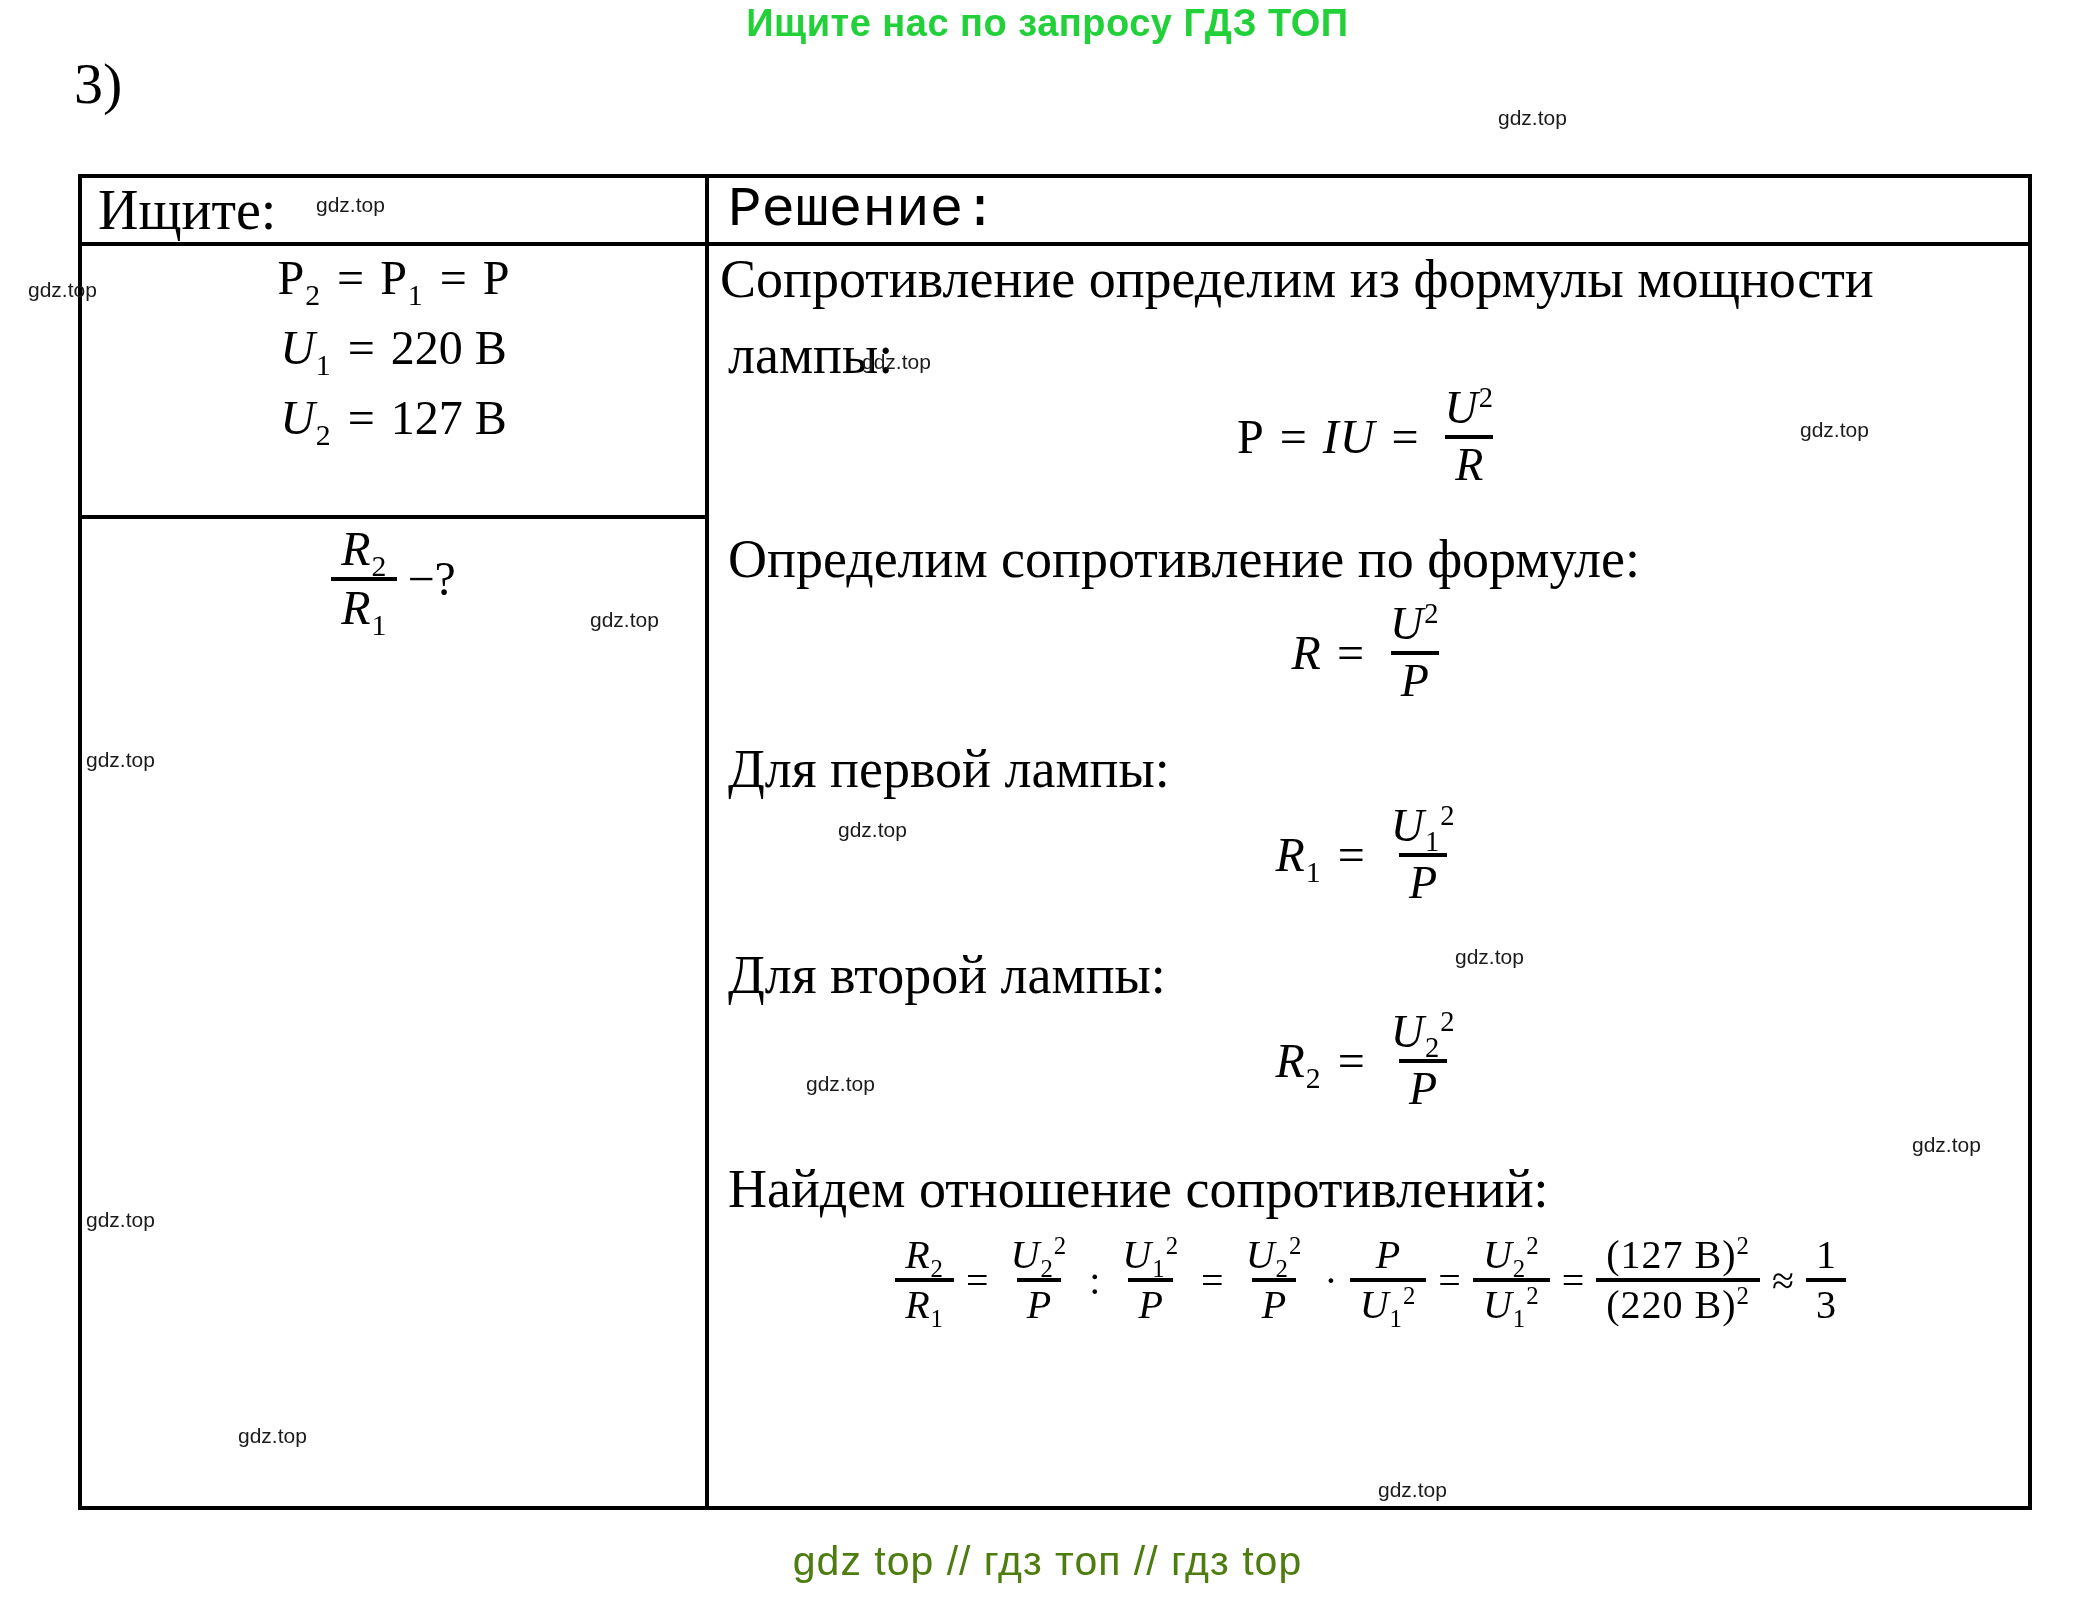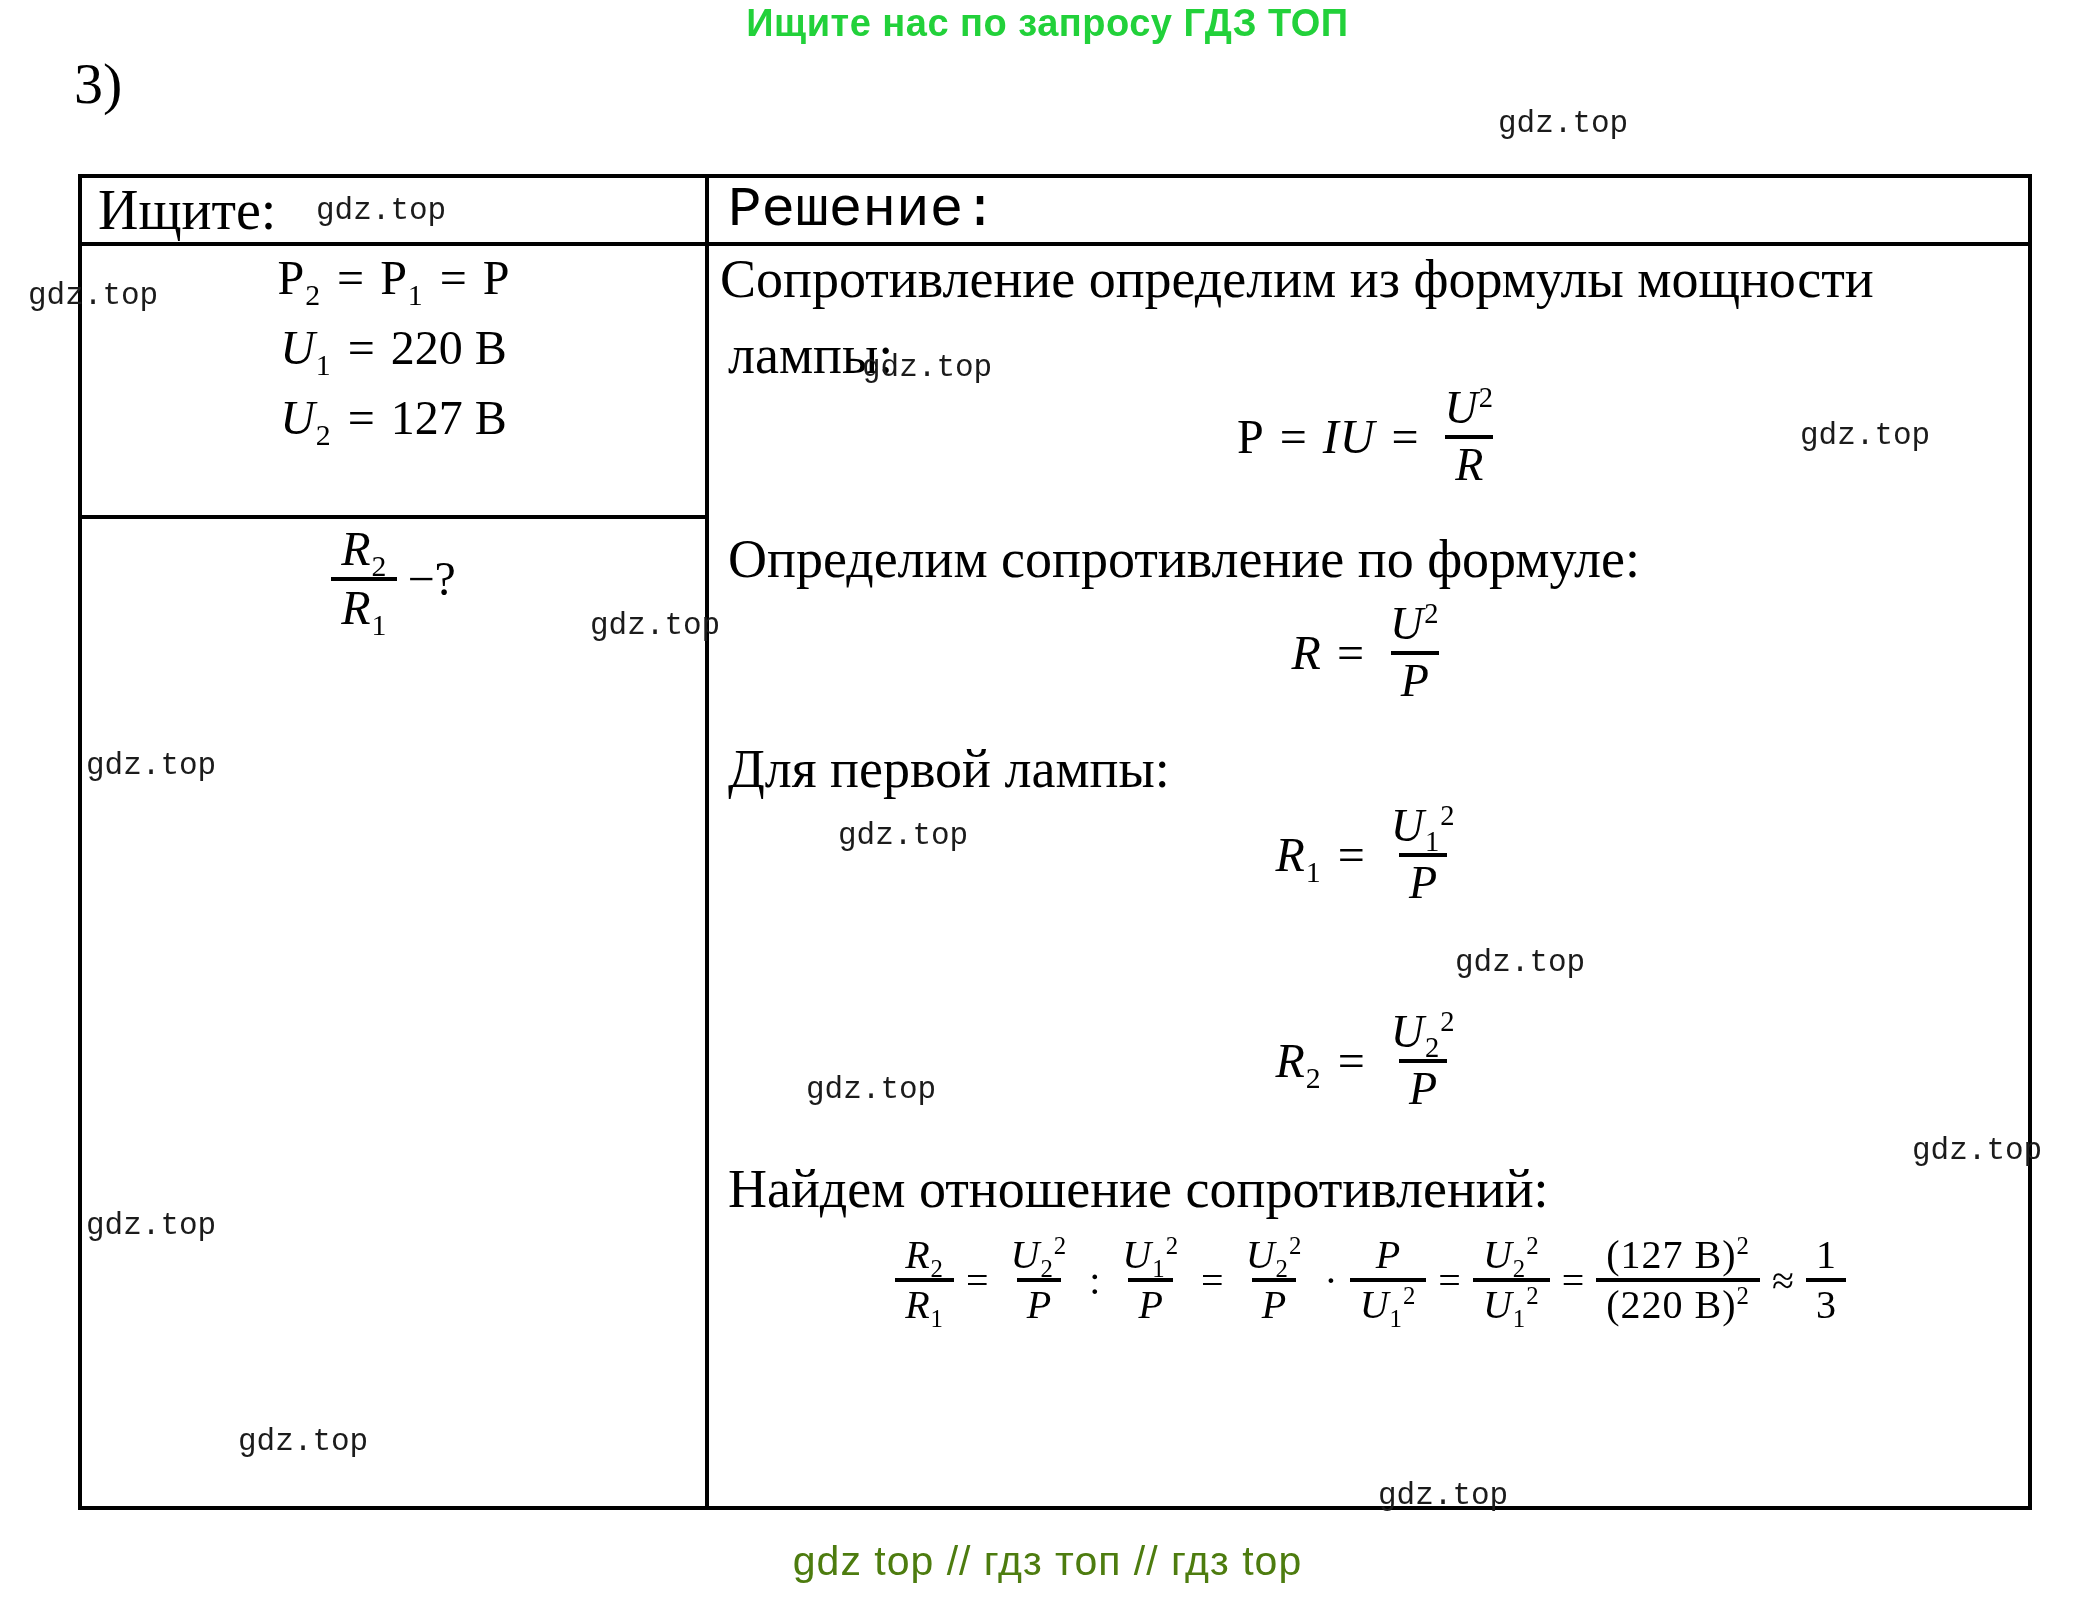--- a/index.html
+++ b/index.html
@@ -5,21 +5,21 @@
   html,body{margin:0;padding:0;background:#ffffff;}
   .page{position:relative;width:2095px;height:1598px;background:#ffffff;overflow:hidden;
         font-family:"Liberation Serif",serif;color:#000;}
   
   .promo{position:absolute;top:2px;left:0;width:100%;text-align:center;
          font-family:"Liberation Sans",sans-serif;font-size:38px;font-weight:600;letter-spacing:0.5px;}
   .footer{position:absolute;top:1538px;left:0;width:100%;text-align:center;
           font-family:"Liberation Sans",sans-serif;font-size:41px;font-weight:500;letter-spacing:1px;}
   .problem-number{position:absolute;left:74px;top:50px;font-size:58px;}
   
-  .wm{position:absolute;font-family:Liberation Mono, monospace;font-size:31px;color:#1b1b1b;white-space:nowrap;}
+  .wm{position:absolute;font-family:Liberation Sans, sans-serif;font-size:21px;color:#1b1b1b;white-space:nowrap;}
   
   .line{position:absolute;background:#000;}
   .outer{position:absolute;left:78px;top:174px;width:1954px;height:1336px;
          border:4px solid #000;box-sizing:border-box;}
   
   .cell-header{position:absolute;font-size:56px;line-height:1.0;}
   
   .para{position:absolute;font-size:54px;line-height:1.0;white-space:nowrap;}
   
   .mblock{position:absolute;display:flex;justify-content:center;align-items:center;}
@@ -119,20 +119,21 @@
     <span class="mrow">
       <span class="tight"><span class="v">R</span><sub>1</sub></span>
       <span>=</span>
       <span class="frac" style="font-size:46px;">
         <span class="num tight"><span class="v">U</span><sub>1</sub><sup>2</sup></span>
         <span class="den"><span class="v">P</span></span>
       </span>
     </span>
   </div>
 
+  <div class="para" style="left:728px;top:948px;">Для второй лампы:</div>
 
   <div class="mblock" style="left:709px;top:1006px;width:1323px;">
     <span class="mrow">
       <span class="tight"><span class="v">R</span><sub>2</sub></span>
       <span>=</span>
       <span class="frac" style="font-size:46px;">
         <span class="num tight"><span class="v">U</span><sub>2</sub><sup>2</sup></span>
         <span class="den"><span class="v">P</span></span>
       </span>
     </span>

